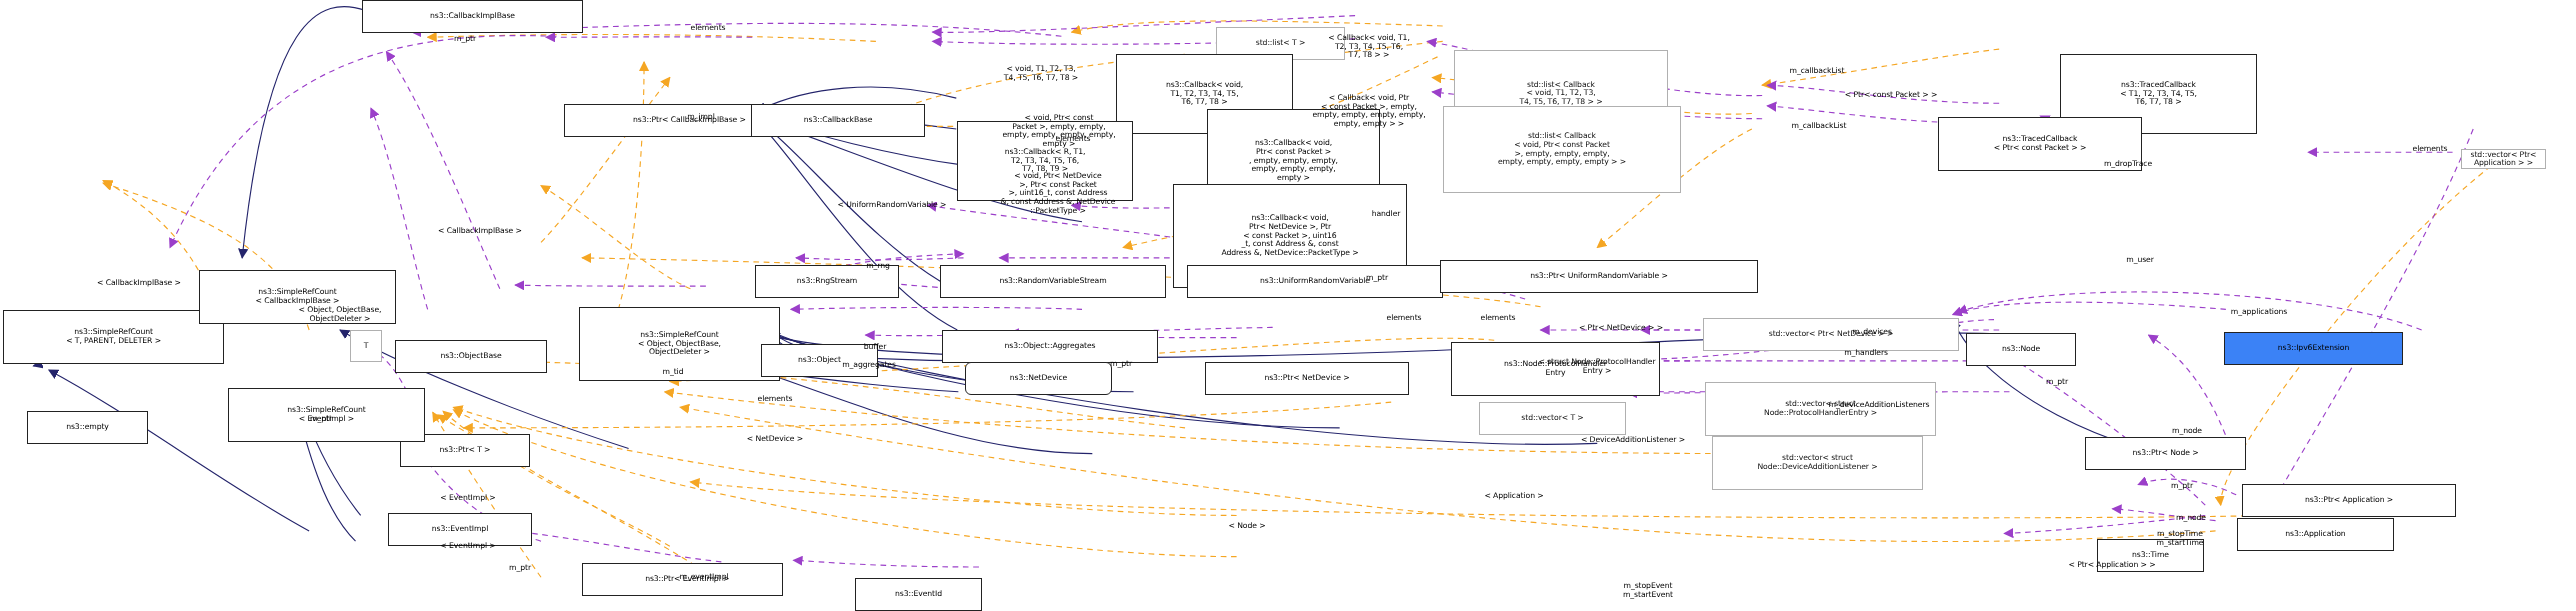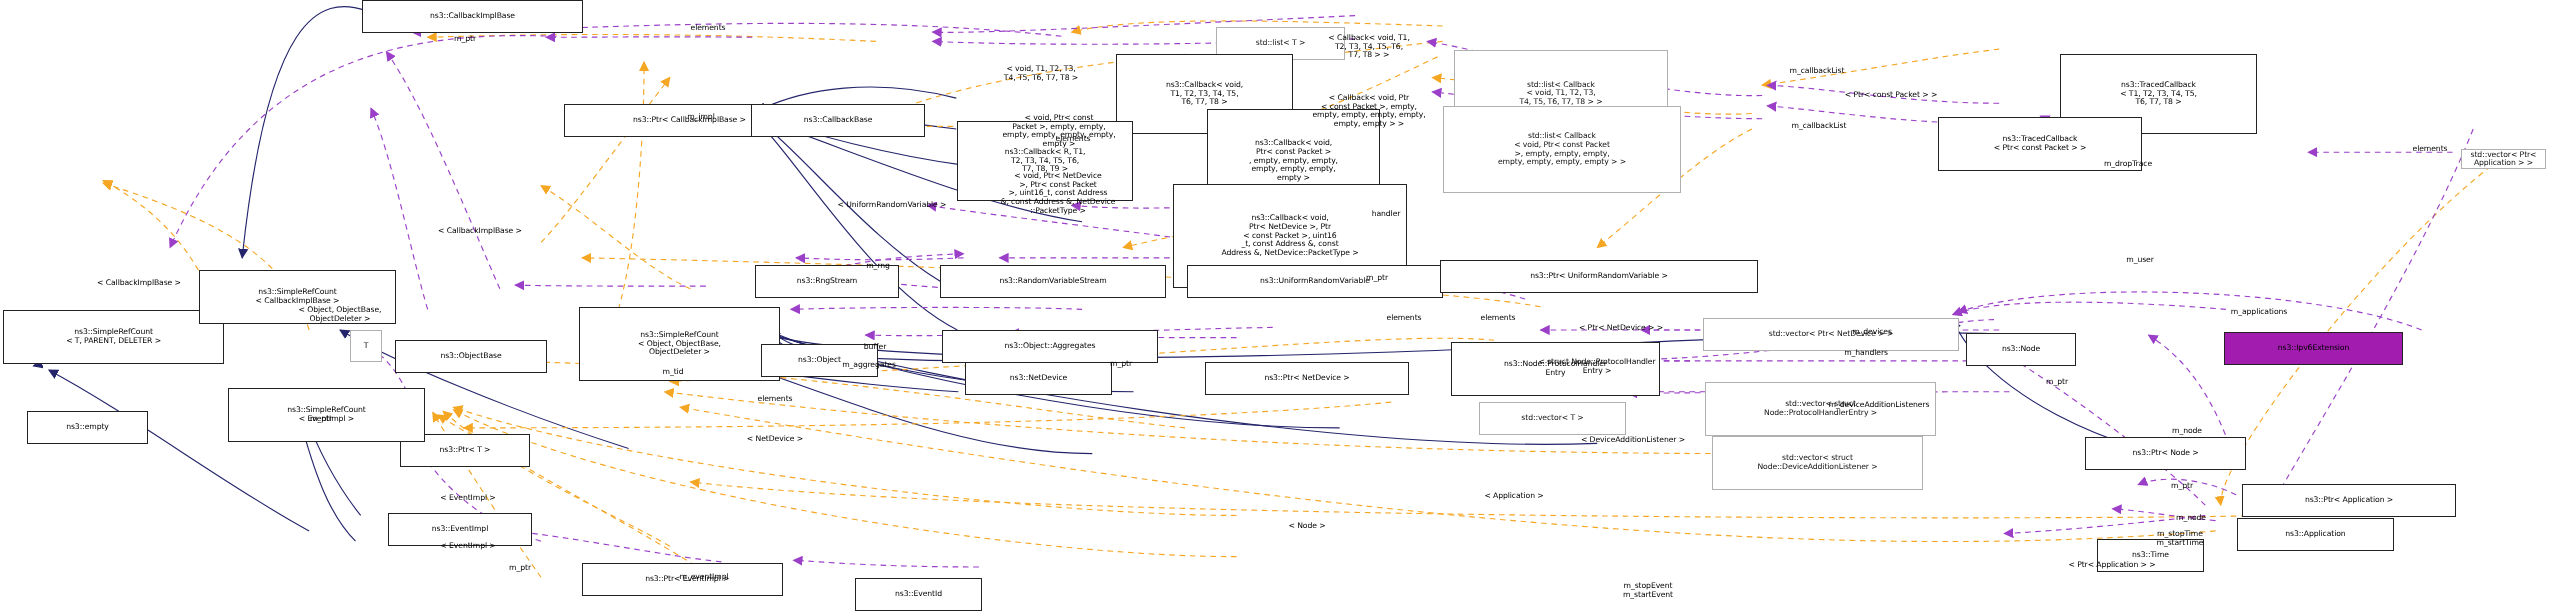--- a/index.html
+++ b/index.html
@@ -27,21 +27,21 @@
     justify-content:center;
     white-space:pre-line;
     padding:0.5px 1.5px;
     letter-spacing:-0.1px;
   }
   
   .node.solid{border:1px solid #222222;}
   
   .node.tmpl{border:0.5px solid #b0b0b0;color:#111111;}
   
-  .node.current{background:#a21caf;border:1px solid #222222;}
+  .node.current{background:#3b82f6;border:1px solid #222222;}
 
   .edge-label{
     position:absolute;
     font-size:7.7px;
     color:#000000;
     white-space:pre-line;
     text-align:center;
     line-height:1.12;
     letter-spacing:-0.1px;
     transform:translate(-50%,-50%);
@@ -211,21 +211,21 @@
       <div class="node solid" style="left: 3.1px; top: 310px; width: 221px; min-height: 54px;">ns3::SimpleRefCount
 &lt; T, PARENT, DELETER &gt;</div>
       <div class="node solid" style="left: 199px; top: 270px; width: 197px; min-height: 54px;">ns3::SimpleRefCount
 &lt; CallbackImplBase &gt;</div>
       <div class="node solid" style="left: 579px; top: 307px; width: 201px; min-height: 74px;">ns3::SimpleRefCount
 &lt; Object, ObjectBase,
 ObjectDeleter &gt;</div>
       <div class="node solid" style="left: 395px; top: 340px; width: 152px; min-height: 33px;">ns3::ObjectBase</div>
       <div class="node solid" style="left: 761px; top: 344px; width: 117px; min-height: 33px;">ns3::Object</div>
       <div class="node solid" style="left: 942px; top: 330px; width: 216px; min-height: 33px;">ns3::Object::Aggregates</div>
-      <div class="node solid" style="left: 965px; top: 362px; width: 147px; min-height: 33px;">ns3::NetDevice</div>
+      <div class="node solid" style="left: 965px; top: 362px; width: 147px; min-height: 33px; border-radius: 6px;">ns3::NetDevice</div>
       <div class="node solid" style="left: 1205px; top: 362px; width: 204px; min-height: 33px;">ns3::Ptr&lt; NetDevice &gt;</div>
       <div class="node solid" style="left: 1451px; top: 342px; width: 209px; min-height: 54px;">ns3::Node::ProtocolHandler
 Entry</div>
       <div class="node tmpl" style="left: 1703px; top: 318px; width: 256px; min-height: 33px;">std::vector&lt; Ptr&lt; NetDevice &gt; &gt;</div>
       <div class="node tmpl" style="left: 1705px; top: 382px; width: 231px; min-height: 54px;">std::vector&lt; struct
 Node::ProtocolHandlerEntry &gt;</div>
       <div class="node tmpl" style="left: 1712px; top: 436px; width: 211px; min-height: 54px;">std::vector&lt; struct
 Node::DeviceAdditionListener &gt;</div>
       <div class="node tmpl" style="left: 1479px; top: 402px; width: 147px; min-height: 33px;">std::vector&lt; T &gt;</div>
       <div class="node solid" style="left: 1966px; top: 333px; width: 110px; min-height: 33px;">ns3::Node</div>
@@ -297,21 +297,21 @@
       <div class="edge-label" style="left: 1633px; top: 440px;">&lt; DeviceAdditionListener &gt;</div>
       <div class="edge-label" style="left: 321px; top: 419px;">m_ptr</div>
       <div class="edge-label" style="left: 2057px; top: 382px;">m_ptr</div>
       <div class="edge-label" style="left: 775px; top: 439px;">&lt; NetDevice &gt;</div>
       <div class="edge-label" style="left: 2187px; top: 431px;">m_node</div>
       <div class="edge-label" style="left: 2191px; top: 518px;">m_node</div>
       <div class="edge-label" style="left: 2182px; top: 486px;">m_ptr</div>
       <div class="edge-label" style="left: 2430px; top: 149px;">elements</div>
       <div class="edge-label" style="left: 1514px; top: 496px;">&lt; Application &gt;</div>
       <div class="edge-label" style="left: 468px; top: 498px;">&lt; EventImpl &gt;</div>
-      <div class="edge-label" style="left: 1307px; top: 526px;">&lt; Node &gt;</div>
+      <div class="edge-label" style="left: 1247px; top: 526px;">&lt; Node &gt;</div>
       <div class="edge-label" style="left: 2180px; top: 539px;">m_stopTime
 m_startTime</div>
       <div class="edge-label" style="left: 520px; top: 568px;">m_ptr</div>
       <div class="edge-label" style="left: 704px; top: 577px;">m_eventImpl</div>
       <div class="edge-label" style="left: 468px; top: 546px;">&lt; EventImpl &gt;</div>
       <div class="edge-label" style="left: 2112px; top: 565px;">&lt; Ptr&lt; Application &gt; &gt;</div>
       <div class="edge-label" style="left: 1648px; top: 591px;">m_stopEvent
 m_startEvent</div>
     </div>
 </div>

